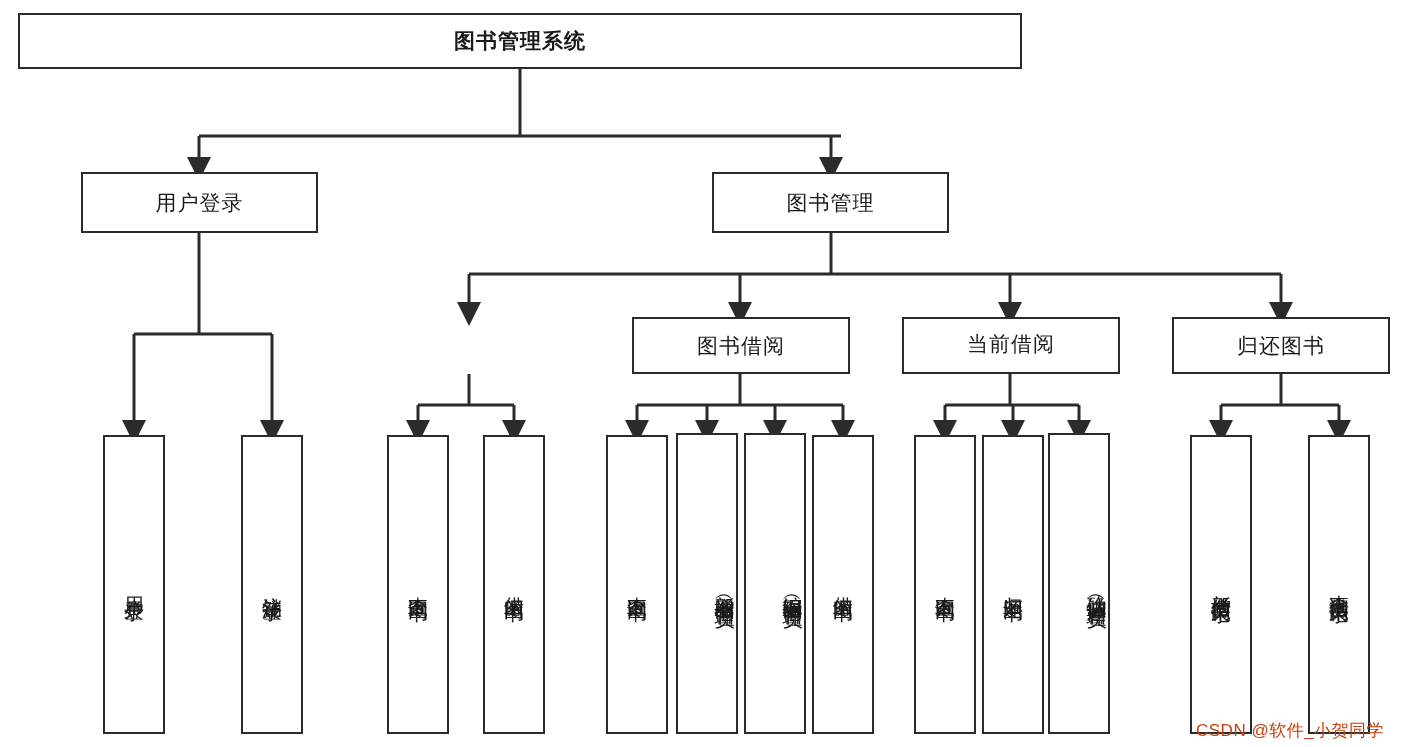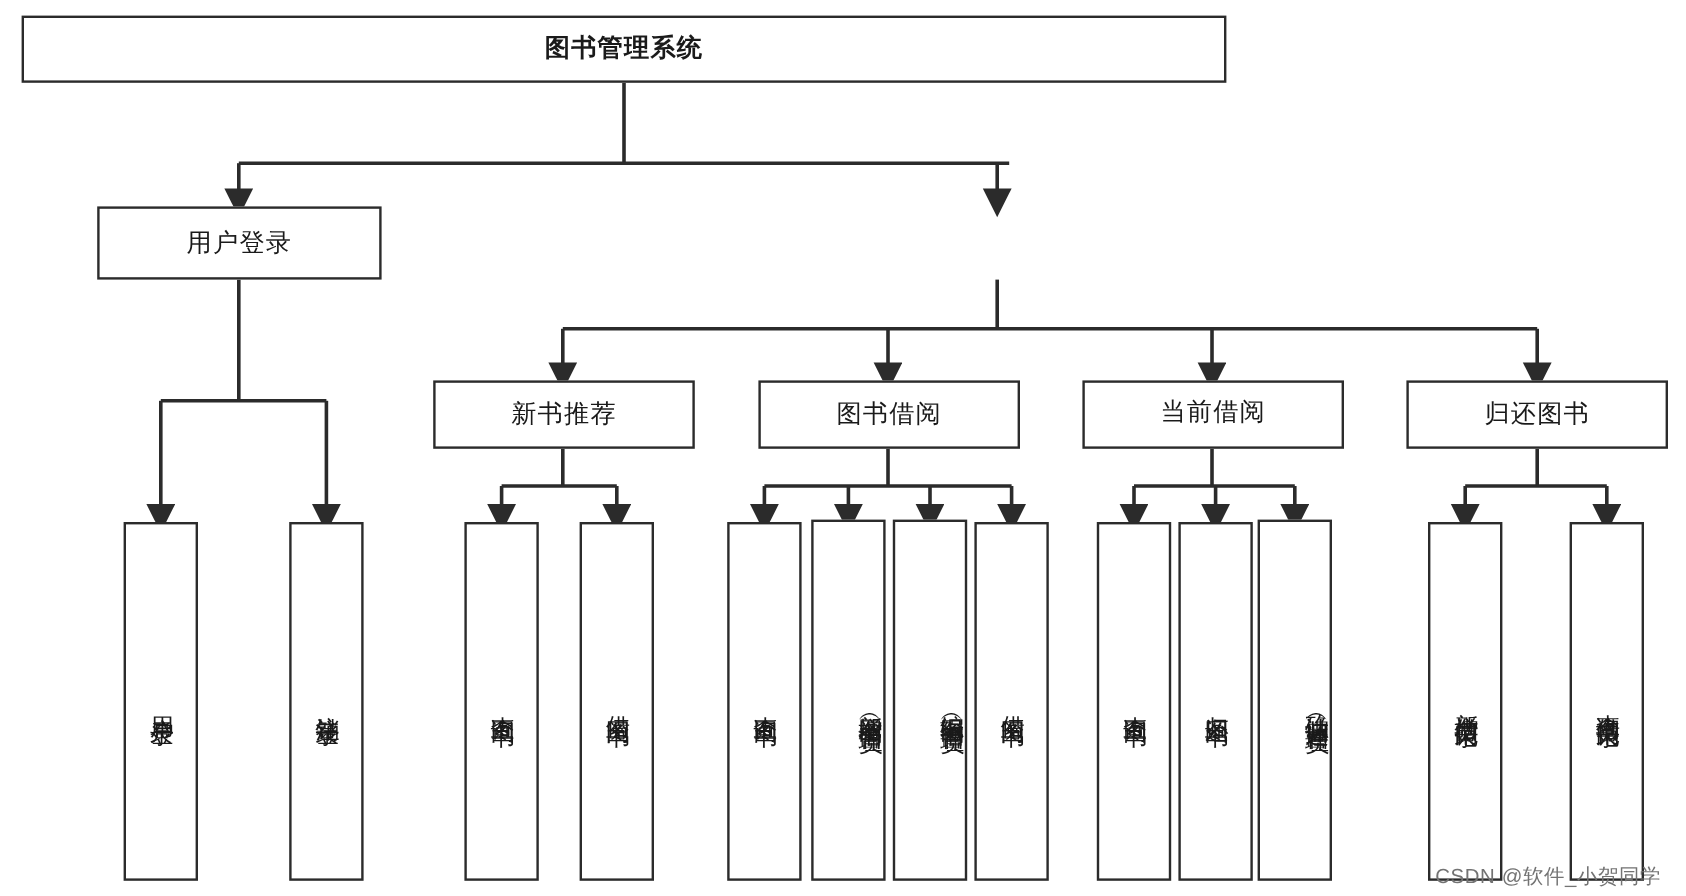--- a/index.html
+++ b/index.html
@@ -48,21 +48,21 @@
     align-items: flex-start;
     justify-content: center;
   }
   .node.vert.middle {
     align-items: center;
     padding-top: 0;
   }
   .watermark {
     position: absolute;
     font-size: 17px;
-    color: #737373;
+    color: #c2410c;
     white-space: nowrap;
     letter-spacing: 0.5px;
   }
 </style>
 </head>
 <body>
 
 <div id="canvas">
 
   <svg class="wires" viewBox="0 0 1405 747" xmlns="http://www.w3.org/2000/svg">
@@ -112,22 +112,22 @@
       <path d="M1221,405 L1339,405"></path>
       <path d="M1221,405 L1221,423" marker-end="url(#arr)"></path>
       <path d="M1339,405 L1339,423" marker-end="url(#arr)"></path>
     </g>
   </svg>
 
   <div class="node horiz" style="left:18px; top:13px; width:1004px; height:56px;font-weight:bold;">图书管理系统</div>
 
   <div class="node horiz" style="left:81px; top:172px; width:237px; height:61px;">用户登录</div>
 
+  <div class="node horiz" style="left:712px; top:172px; width:237px; height:61px;">图书管理</div>
 
-  <div class="node horiz" style="left:361px; top:317px; width:218px; height:57px;">新书推荐</div>
 
   <div class="node horiz" style="left:632px; top:317px; width:218px; height:57px;">图书借阅</div>
 
   <div class="node horiz" style="left:902px; top:317px; width:218px; height:57px;font-family:Liberation Mono, monospace;">当前借阅</div>
 
   <div class="node horiz" style="left:1172px; top:317px; width:218px; height:57px;">归还图书</div>
 
   <div class="node vert middle" style="left:103px; top:435px; width:62px; height:299px;">用户登录</div>
 
   <div class="node vert middle" style="left:241px; top:435px; width:62px; height:299px;">注销登录</div>

